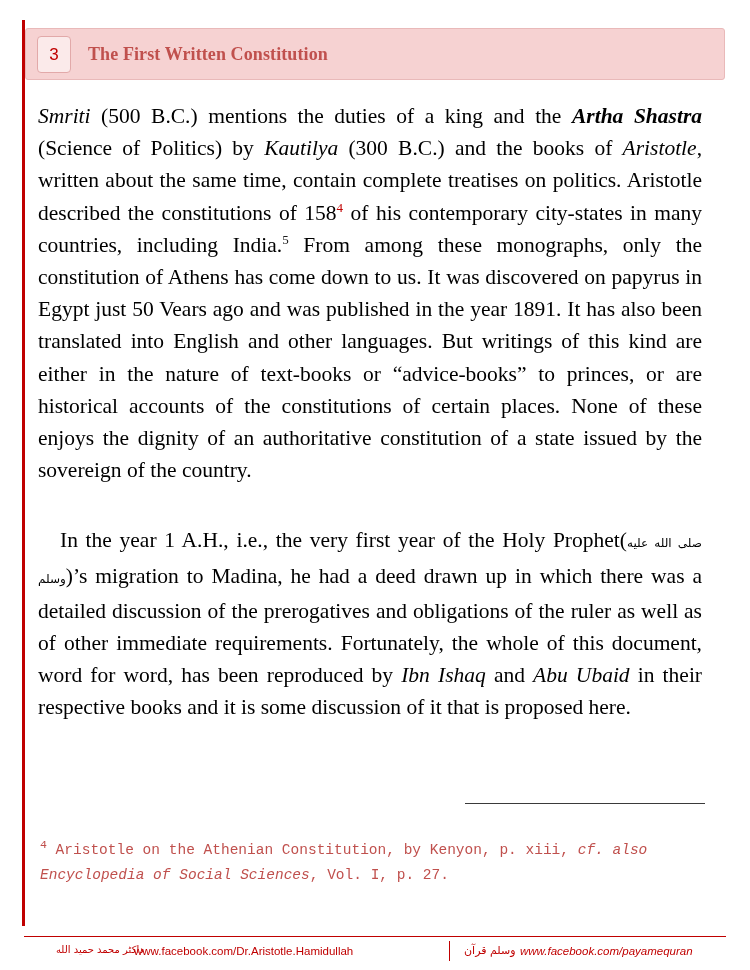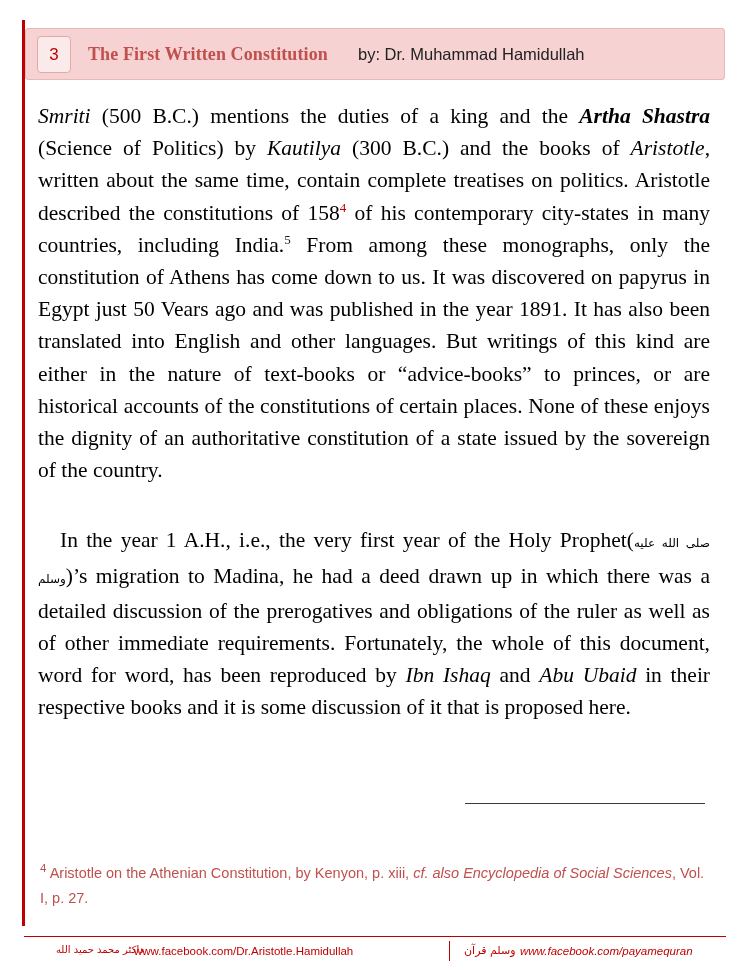--- a/index.html
+++ b/index.html
@@ -84,21 +84,21 @@
   }
 
   
   .body-area {
     position: absolute;
     left: 38px;
     top: 100px;
     width: 672px;
   }
   p.para {
-    margin: 0 0 0 0;
+    margin: 0 8px 0 0;
     font-size: 21.5px;
     line-height: 32.2px;
     text-align: justify;
     text-justify: inter-word;
     -webkit-hyphens: none;
     hyphens: none;
   }
   p.para.second {
     margin-top: 38px;
     text-indent: 22px;
@@ -129,23 +129,23 @@
     left: 465px;
     top: 803px;
     width: 240px;
     height: 1px;
     background: #3a3a3a;
   }
 
   .footnotes {
     position: absolute;
     left: 40px;
-    top: 861px;
+    top: 838px;
     width: 670px;
-    font-family: Liberation Sans, sans-serif;
+    font-family: Liberation Mono, monospace;
     color: #c0504d;
     font-size: 14.5px;
     line-height: 25px;
   }
   .footnotes .fnum {
     font-size: 11.5px;
     vertical-align: super;
     line-height: 0;
   }
   .footnotes .fi { font-style: italic; }
@@ -199,21 +199,20 @@
 </head>
 <body>
 
 <div class="page">
 
   <div class="left-rule"></div>
 
   <div class="header">
     <div class="page-badge">3</div>
     <div class="header-title">The First Written Constitution</div>
-    <div class="header-author">by: Dr. Muhammad Hamidullah</div>
   </div>
 
   <div class="body-area">
     <p class="para"><span class="it">Smriti</span><span> (500 B.C.) mentions the duties of a king and the </span><span class="bi">Artha Shastra</span><span> (Science of Politics) by </span><span class="it">Kautilya</span><span> (300 B.C.) and the books of </span><span class="it">Aristotle</span><span>, written about the same time, contain complete treatises on politics. Aristotle described the constitutions of 158</span><sup class="fn">4</sup><span> of his contemporary city-states in many countries, including India.</span><sup class="fnb">5</sup><span> From among these monographs, only the constitution of Athens has come down to us. It was discovered on papyrus in Egypt just 50 Vears ago and was published in the year 1891. It has also been translated into English and other languages. But writings of this kind are either in the nature of text-books or “advice-books” to princes, or are historical accounts of the constitutions of certain places. None of these enjoys the dignity of an authoritative constitution of a state issued by the sovereign of the country.</span></p>
 
     <p class="para second"><span>In the year 1 A.H., i.e., the very first year of the Holy Prophet(</span><span class="arabic">صلى الله عليه وسلم</span><span>)’s migration to Madina, he had a deed drawn up in which there was a detailed discussion of the prerogatives and obligations of the ruler as well as of other immediate requirements. Fortunately, the whole of this document, word for word, has been reproduced by </span><span class="it">Ibn Ishaq</span><span> and </span><span class="it">Abu Ubaid</span><span> in their respective books and it is some discussion of it that is proposed here.</span></p>
   </div>
 
   <div class="fn-rule"></div>
 

